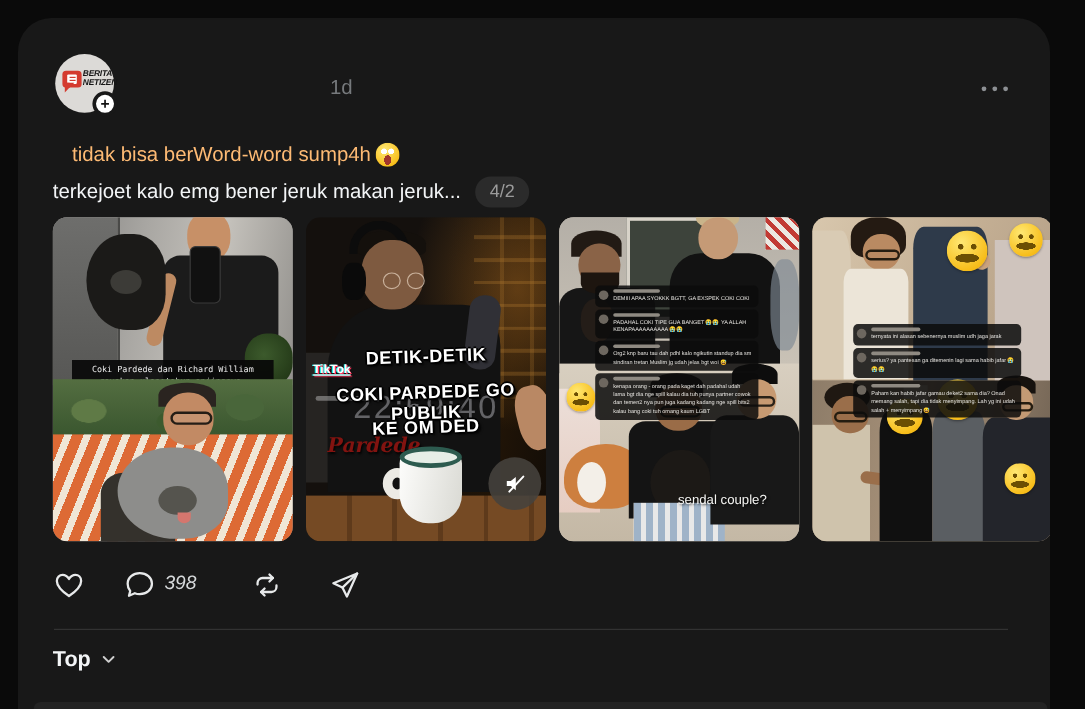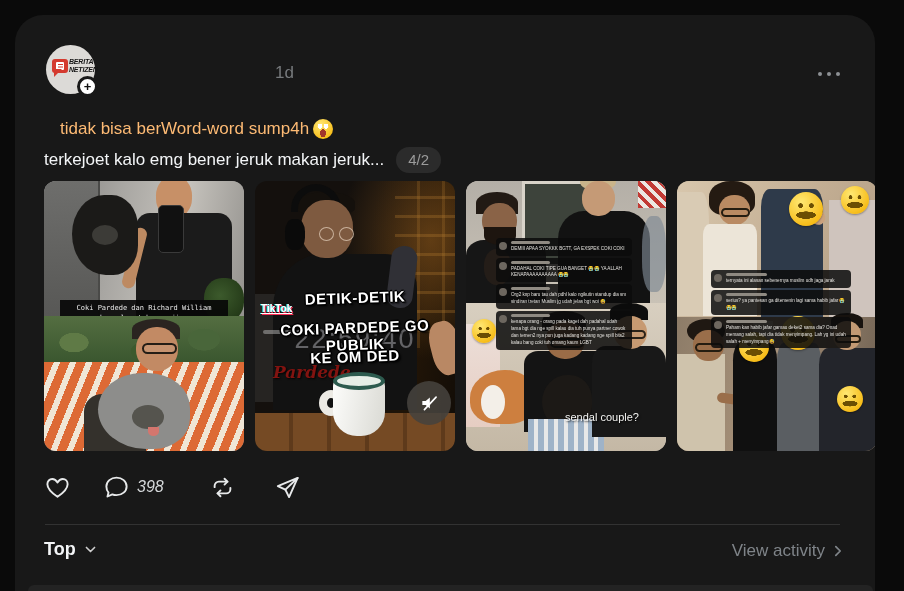--- a/index.html
+++ b/index.html
@@ -430,21 +430,15 @@
       </div>
     </div>
 
     <div class="abs divider"></div>
     <div class="abs sort">
       <span class="sort-label">Top</span>
       <svg width="13" height="13" viewBox="0 0 16 16" fill="none" stroke="#cfcfcf" stroke-width="2" stroke-linecap="round" stroke-linejoin="round">
         <polyline points="3,5.5 8,10.5 13,5.5"></polyline>
       </svg>
     </div>
-    <div class="abs view-activity">
-      <span>View activity</span>
-      <svg width="14" height="14" viewBox="0 0 16 16" fill="none" stroke="#7f8489" stroke-width="2" stroke-linecap="round" stroke-linejoin="round">
-        <polyline points="5.5,3 10.5,8 5.5,13"></polyline>
-      </svg>
-    </div>
     <div class="abs next-strip"></div>
   </div>
 </div>
 
 </body></html>

